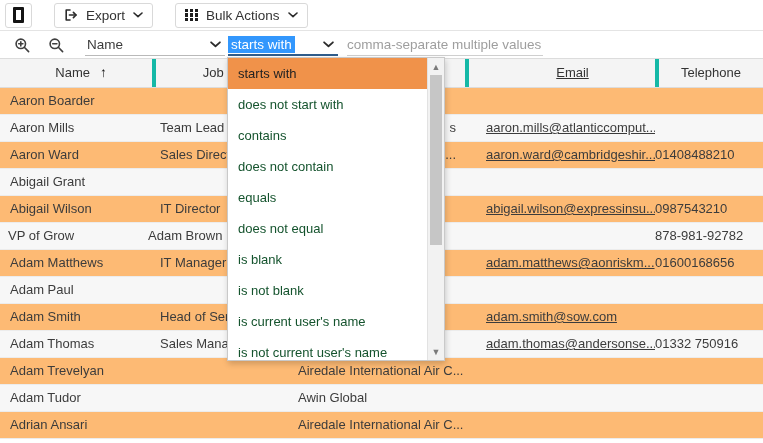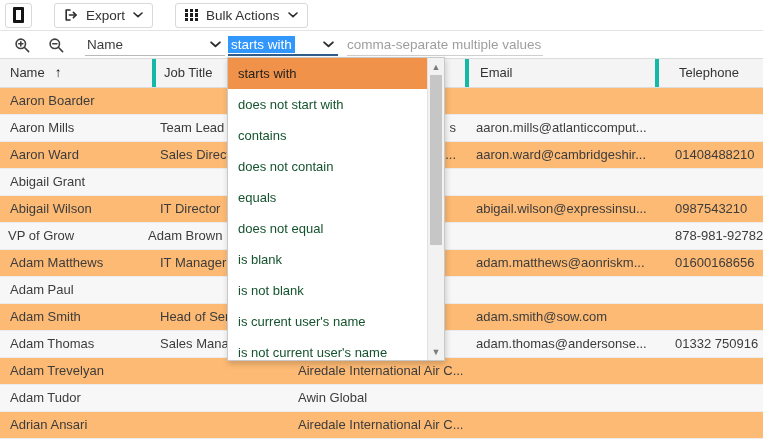--- a/index.html
+++ b/index.html
@@ -30,31 +30,31 @@
   .fvalue { width:196px; height:22px; margin-left:9px; border:none;
     border-bottom:1px solid #cfcfcf; outline:none; font-size:13.5px;
     font-family:"Liberation Sans", sans-serif; color:#4d7c0f;margin-top:22px; }
   .fvalue::placeholder { color:#9e9e9e; }
 
   
   .grid { width:763px; }
   .hrow { display:flex; height:30px; background:#f4f4f4;
     border-top:1px solid #dcdcdc; border-bottom:1px solid #dcdcdc; }
   .hcell { line-height:28px; font-size:13px; color:#333; white-space:nowrap;
-    overflow:hidden; cursor:pointer; }
+    overflow:hidden; cursor:pointer;text-align:center; }
   .hcell + .hcell { border-left:4px solid #14b8a6; }
   .sort-arrow { font-weight:700; color:#111; margin-left:10px; font-size:13.5px; }
   .row { display:flex; height:27px; border-bottom:1px solid #ececec; background:#fdba74; cursor:pointer; }
   .row:nth-child(even) { background:#f7f7f7; }
   .cell { line-height:26px; font-size:13px; white-space:nowrap; overflow:hidden; color:#3c3c3c; }
   .c0 { width:152px; padding-left:10px; }
   .c1 { width:138px; padding-left:8px; }
   .c2 { width:175px; padding-left:8px; }
-  .c3 { width:190px; padding-left:11px; }
-  .c4 { width:108px; padding-left:20px; }
+  .c3 { width:190px; padding-left:21px;text-decoration:underline; }
+  .c4 { width:108px; padding-left:0; }
   .tail { text-align:right; padding-right:9px; }
 
   
   .dropdown { position:absolute; left:227px; top:57px; width:218px; height:304px;
     background:#fff; border:1px solid #c9c9c9; box-shadow:1px 3px 6px rgba(0,0,0,.18);
     overflow:hidden; z-index:20; }
   .dd-item { height:31px; line-height:31px; padding-left:10px; margin-right:17px;
     font-size:13px; color:#14532d; white-space:nowrap; overflow:hidden; cursor:pointer; }
   .dd-item.active { background:#f0924a; color:#222; }
   .dd-sb { position:absolute; top:0; right:0; bottom:0; width:17px; background:#f2f2f2;

